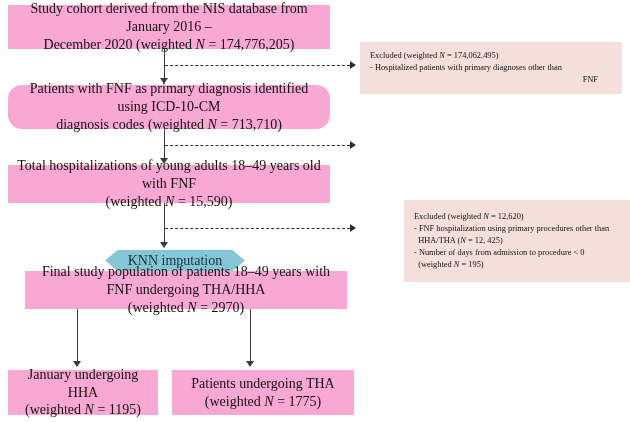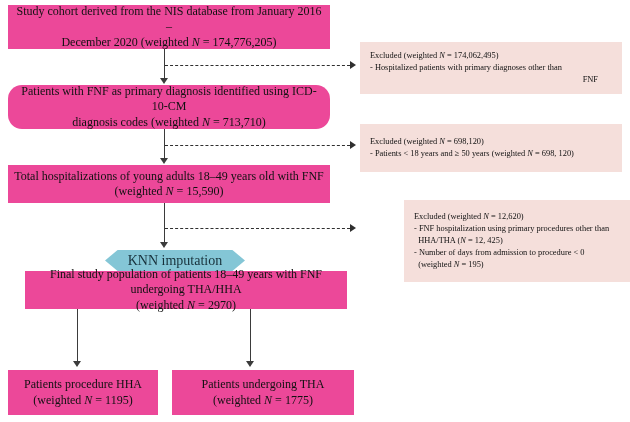--- a/index.html
+++ b/index.html
@@ -24,22 +24,22 @@
   .node {
     position: absolute;
     box-sizing: border-box;
     display: flex;
     align-items: center;
     justify-content: center;
     text-align: center;
     line-height: 1.28;
   }
   .blue {
-    background: #ec4899;
-    font-size: 12px;
+    background: #f9a8d4;
+    font-size: 14px;
     padding: 2px 6px;
     align-items: center;
   }
   .pink {
     background: #f5dfdb;
     font-size: 8.4px;
     text-align: left;
     justify-content: flex-start;
     padding: 5px 24px 5px 10px;
     line-height: 1.42;
@@ -114,26 +114,20 @@
       <div>diagnosis codes (weighted <span class="ital">N</span> = 713,710)</div>
     </div>
   </div>
 
   <div class="vline" style="left:164px; top:129px; height:30px;"></div>
   <div class="arrowdown" style="left:160px; top:158px;"></div>
 
   <div class="dashrow" style="left:165px; top:145px; width:185px;"></div>
   <div class="arrowright" style="left:350px; top:141px;"></div>
 
-  <div class="node pink" style="left:360px; top:124px; width:262px; height:48px; align-items:center;">
-    <div class="inner">
-      <div>Excluded (weighted <span class="ital">N</span> = 698,120)</div>
-      <div>- Patients &lt; 18 years and ≥ 50 years (weighted <span class="ital">N</span> = 698, 120)</div>
-    </div>
-  </div>
 
   <div class="node blue" style="left:8px; top:165px; width:322px; height:38px;">
     <div>
       <div>Total hospitalizations of young adults 18–49 years old with FNF</div>
       <div>(weighted <span class="ital">N</span> = 15,590)</div>
     </div>
   </div>
 
   <div class="vline" style="left:164px; top:203px; height:40px;"></div>
   <div class="arrowdown" style="left:160px; top:242px;"></div>
@@ -163,21 +157,21 @@
   </div>
 
   <div class="vline" style="left:77px; top:309px; height:53px;"></div>
   <div class="arrowdown" style="left:73px; top:361px;"></div>
 
   <div class="vline" style="left:250px; top:309px; height:53px;"></div>
   <div class="arrowdown" style="left:246px; top:361px;"></div>
 
   <div class="node blue" style="left:8px; top:370px; width:150px; height:45px;">
     <div>
-      <div>Patients procedure HHA</div>
+      <div>January undergoing HHA</div>
       <div>(weighted <span class="ital">N</span> = 1195)</div>
     </div>
   </div>
 
   <div class="node blue" style="left:172px; top:370px; width:182px; height:45px;">
     <div>
       <div>Patients undergoing THA</div>
       <div>(weighted <span class="ital">N</span> = 1775)</div>
     </div>
   </div>

